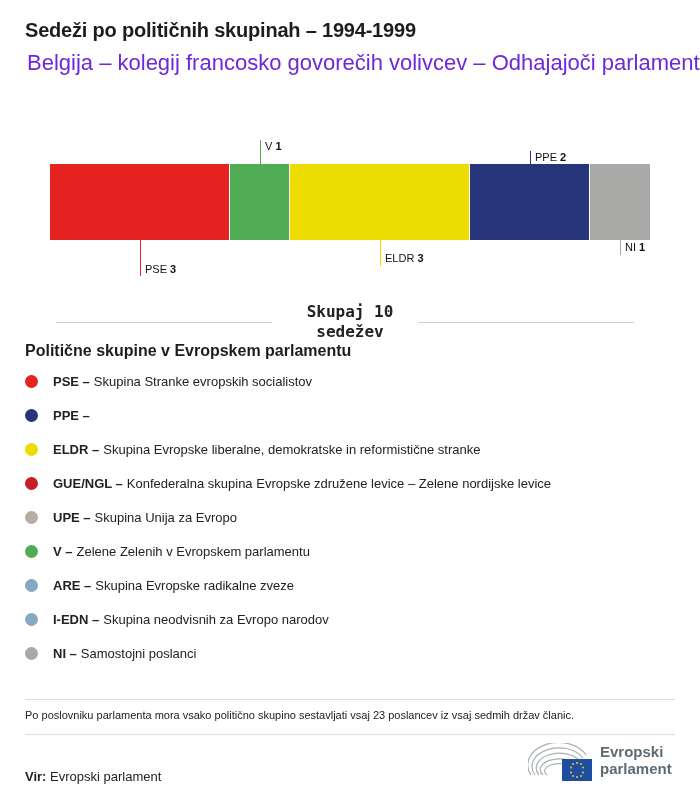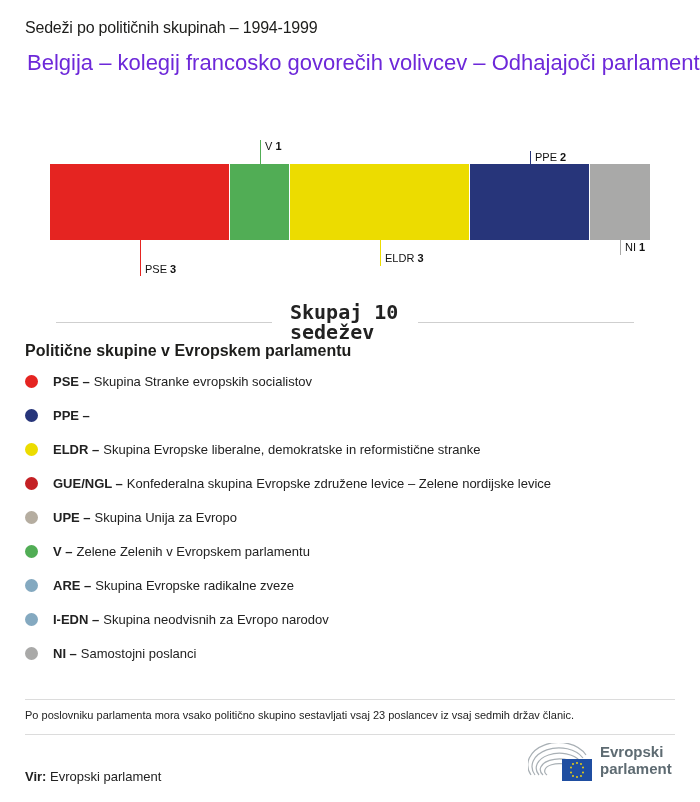--- a/index.html
+++ b/index.html
@@ -1,26 +1,26 @@
 <!DOCTYPE html>
 <html><head>
 <meta charset="utf-8">
 <style>
   html, body { margin: 0; padding: 0; background: #ffffff; }
   body { width: 700px; height: 802px; position: relative; overflow: hidden; font-family: "Liberation Sans", "DejaVu Sans", sans-serif; color: #1d1d1b; }
-  .title { position: absolute; left: 25px; top: 19px; font-size: 16px; font-weight: normal; letter-spacing: -0.2px; }
+  .title { position: absolute; left: 25px; top: 19px; font-size: 20px; font-weight: bold; letter-spacing: -0.2px; }
   .subtitle { position: absolute; left: 27px; top: 50px; font-size: 22px; color: #6d28d9; }
   .bar { position: absolute; left: 50px; top: 164px; width: 600px; height: 76px; display: flex; }
   .seg { height: 76px; box-sizing: border-box; border-right: 1px solid #fff; }
   .seg:last-child { border-right: none; }
   .tick { position: absolute; width: 1px; }
   .lbl { position: absolute; font-size: 11px; color: #111; white-space: nowrap; }
   .lbl b { font-weight: bold; }
   .hr { position: absolute; height: 1px; background: #cfcfcf; }
-  .total { position: absolute; left: 290px; top: 302px; width: 120px; font-family: "DejaVu Sans Mono", monospace; font-size: 20px; line-height: 20px; color: #222; font-weight: bold; }
+  .total { position: absolute; left: 290px; top: 302px; width: 120px; text-align: center; font-family: "DejaVu Sans Mono", monospace; font-size: 16px; line-height: 20px; color: #222; font-weight: bold; }
   .legend-title { position: absolute; left: 25px; top: 342px; font-size: 16px; font-weight: bold; }
   .legend { position: absolute; left: 25px; top: 370px; }
   .li { position: absolute; left: 0; height: 22px; display: flex; align-items: center; white-space: nowrap; font-size: 13px; color: #222; }
   .dot { width: 13px; height: 13px; border-radius: 50%; margin-right: 15px; }
   .li .abbr { font-weight: bold; margin-right: 4px; }
   .note { position: absolute; left: 25px; top: 709px; font-size: 11px; color: #222; }
   .source { position: absolute; left: 25px; top: 769px; font-size: 13px; color: #222; text-align: center; }
   .source b { font-weight: bold; }
   .logo { position: absolute; left: 528px; top: 743px; width: 150px; height: 40px; }
   .logo-text { position: absolute; left: 72px; top: 0; font-size: 15px; font-weight: bold; color: #5e6b72; line-height: 17px; }

